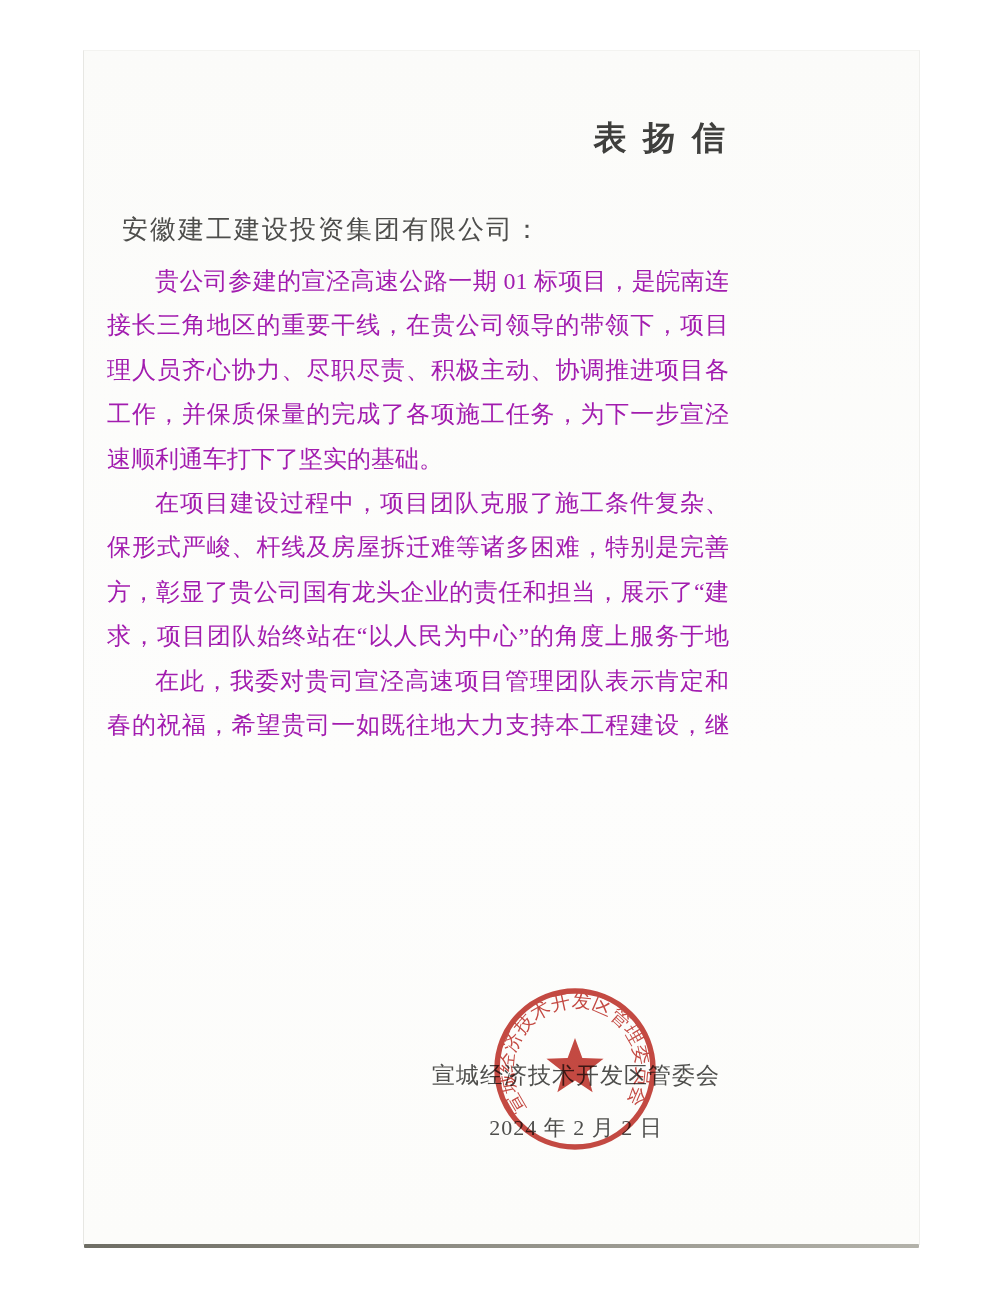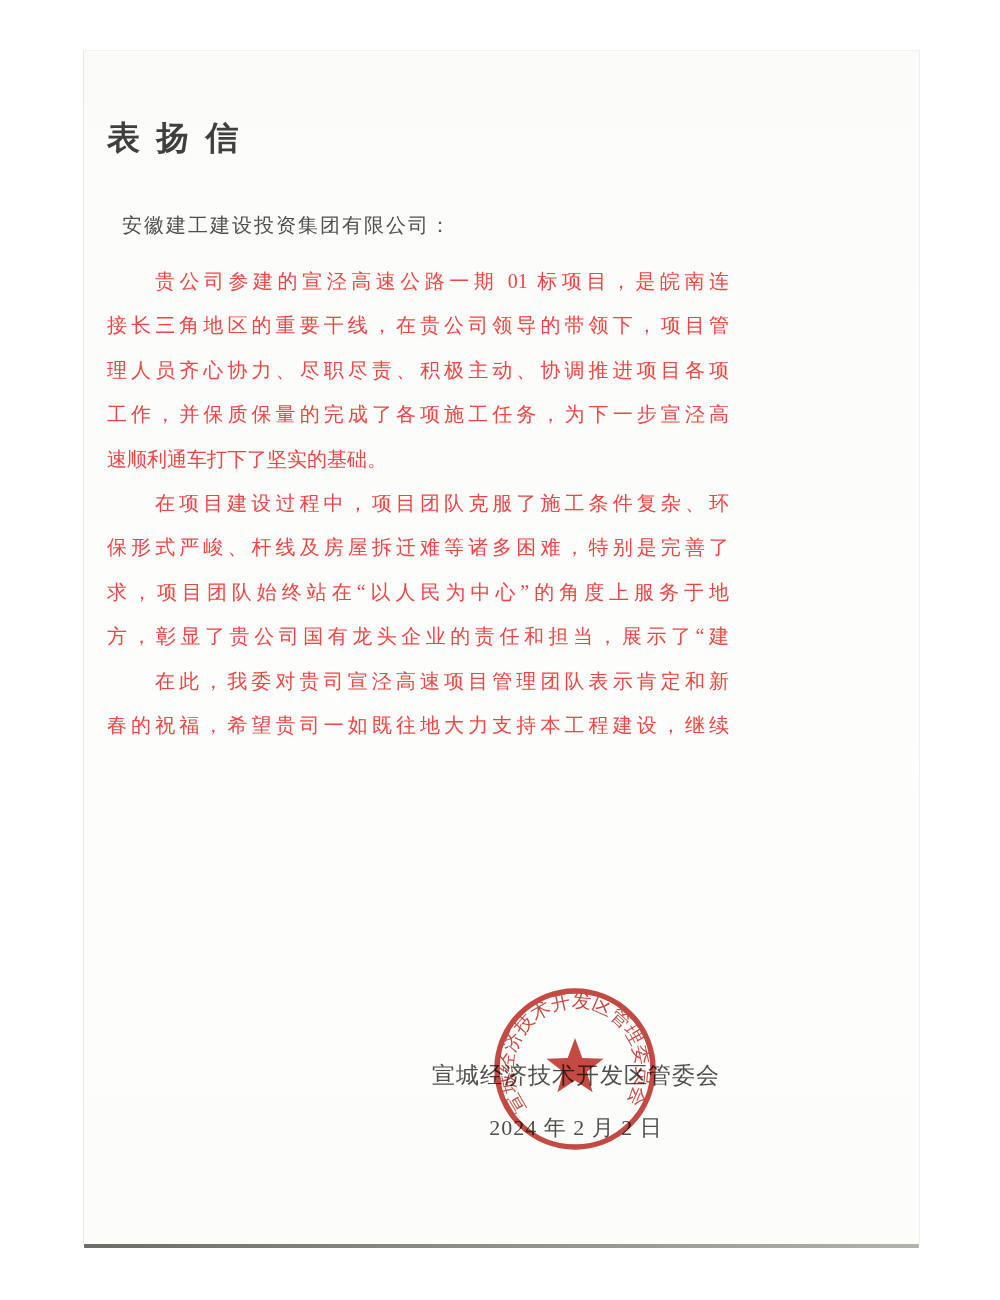--- a/index.html
+++ b/index.html
@@ -35,46 +35,46 @@
     width: 100%;
     height: 4px;
     background: linear-gradient(to right, #6e6d64 0%, #8b8a81 40%, #b3b2aa 100%);
     border-radius: 1px;
   }
   .doc-title {
     position: absolute;
     left: 107px;
     top: 116px;
     width: 622px;
-    text-align: left;
+    text-align: right;
     font-size: 33px;
     font-weight: 600;
     letter-spacing: 4px;
     color: #3f3f3d;
   }
   .salutation {
     position: absolute;
     left: 122px;
     top: 212px;
     width: 622px;
-    font-size: 20px;
+    font-size: 26px;
     color: #4e4e4c;
     letter-spacing: 2px;
   }
   .body-block {
     position: absolute;
     left: 107px;
     top: 259px;
     width: 622px;
   }
   .line {
     height: 44.4px;
     line-height: 44.4px;
-    font-size: 20px;
-    color: #ef4444;
+    font-size: 24px;
+    color: #a21caf;
     text-align: justify;
     text-align-last: justify;
     overflow: hidden;
   }
   .line.end {
     text-align-last: left;
   }
   .line.indent {
     text-indent: 48px;
   }
@@ -120,22 +120,22 @@
 
   <div class="body-block">
     <div class="line indent">贵公司参建的宣泾高速公路一期 01 标项目，是皖南连</div>
     <div class="line">接长三角地区的重要干线，在贵公司领导的带领下，项目管</div>
     <div class="line">理人员齐心协力、尽职尽责、积极主动、协调推进项目各项</div>
     <div class="line">工作，并保质保量的完成了各项施工任务，为下一步宣泾高</div>
     <div class="line end">速顺利通车打下了坚实的基础。</div>
 
     <div class="line indent">在项目建设过程中，项目团队克服了施工条件复杂、环</div>
     <div class="line">保形式严峻、杆线及房屋拆迁难等诸多困难，特别是完善了</div>
+    <div class="line">方，彰显了贵公司国有龙头企业的责任和担当，展示了“建</div>
     <div class="line">求，项目团队始终站在“以人民为中心”的角度上服务于地</div>
-    <div class="line">方，彰显了贵公司国有龙头企业的责任和担当，展示了“建</div>
 
     <div class="line indent">在此，我委对贵司宣泾高速项目管理团队表示肯定和新</div>
     <div class="line">春的祝福，希望贵司一如既往地大力支持本工程建设，继续</div>
 
   </div>
 
   <div class="sign-block">
     <div class="signature">宣城经济技术开发区管委会</div>
     <div class="sign-date">2024 年 2 月 2 日</div>
   </div>

